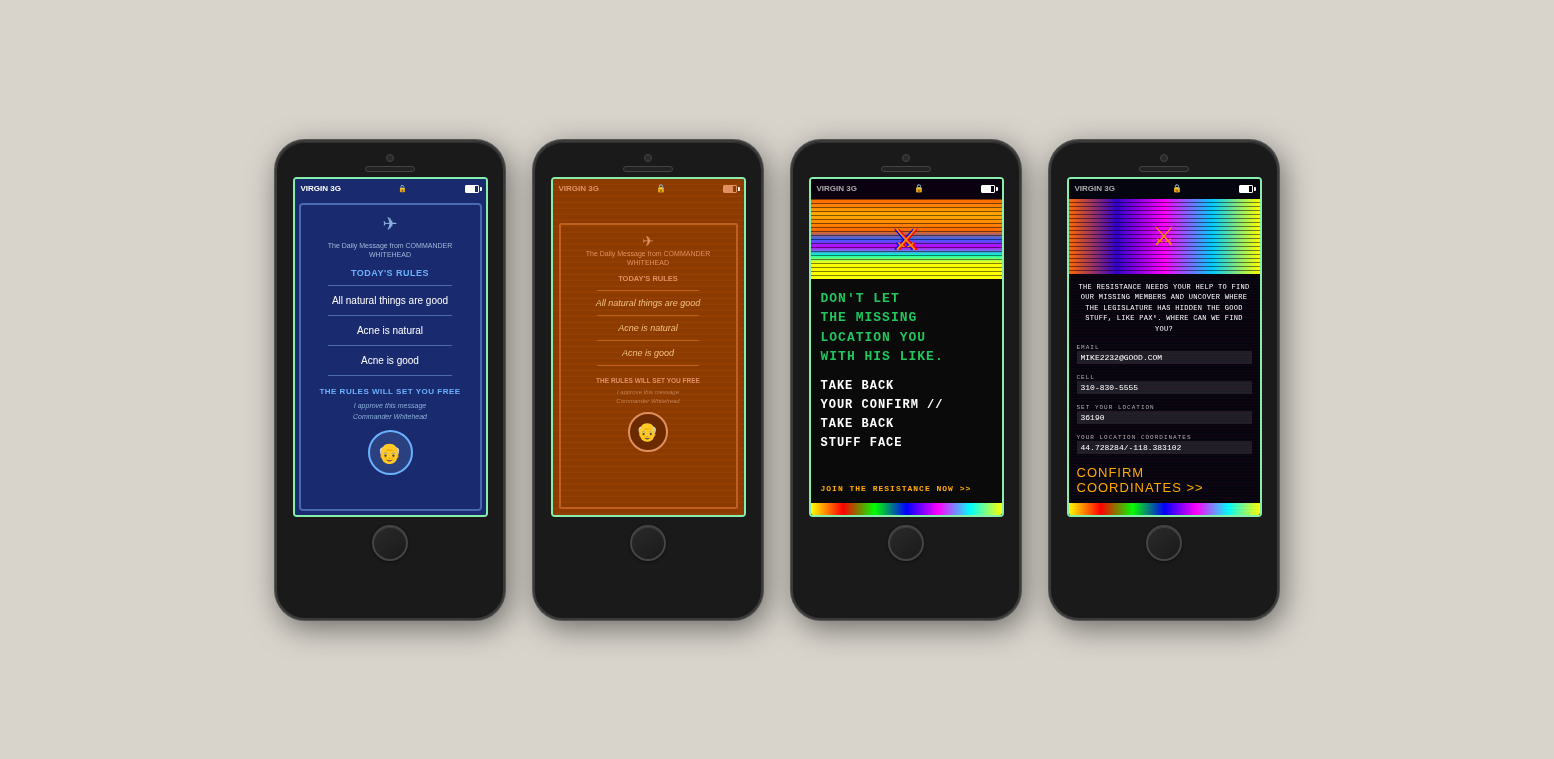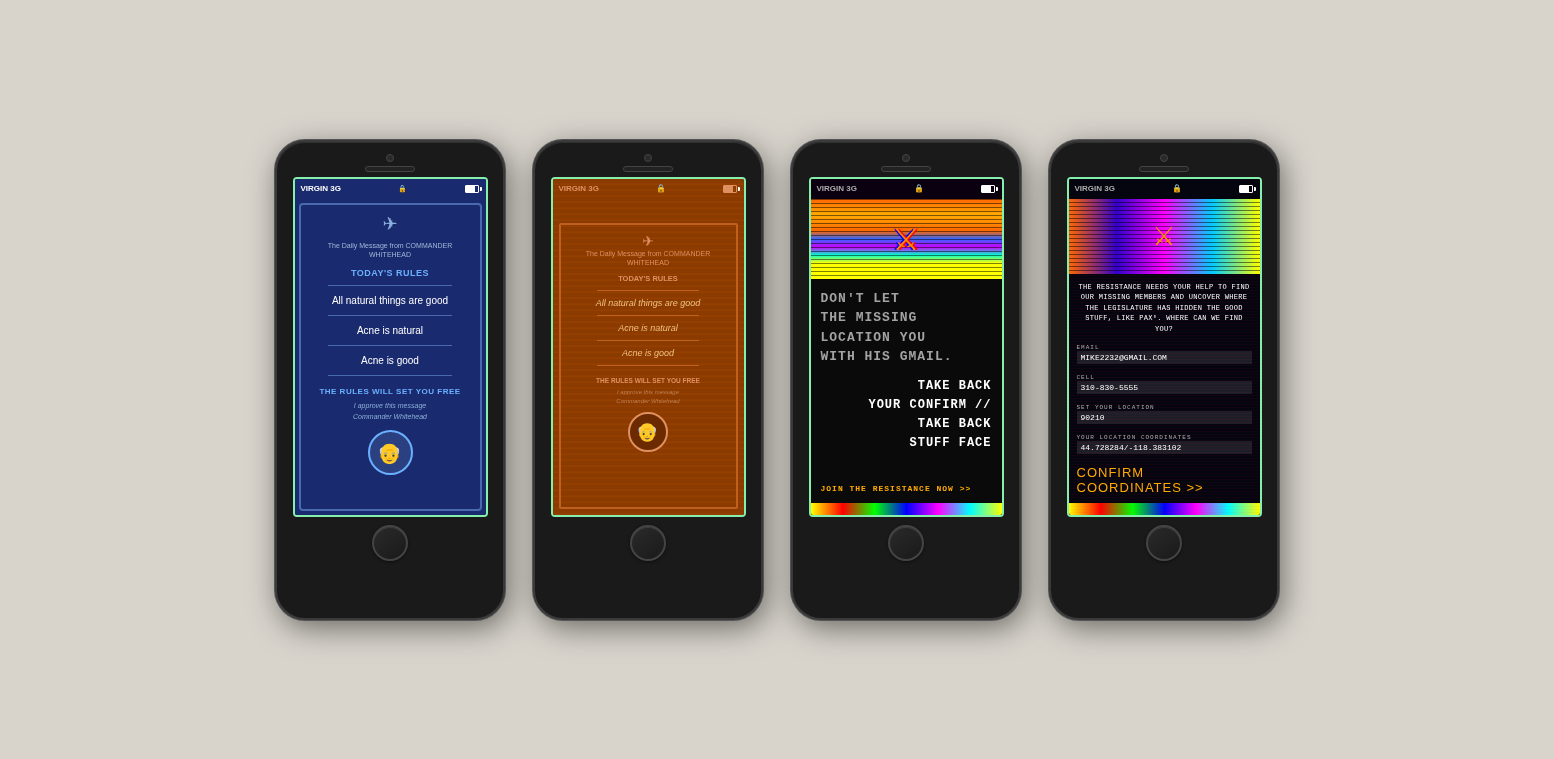--- a/index.html
+++ b/index.html
@@ -317,33 +317,32 @@
       flex: 1;
       background: #0a0a0a;
       padding: 10px 10px;
       display: flex;
       flex-direction: column;
     }
     .glitch-heading {
       font-family: 'Courier New', monospace;
       font-size: 13px;
       font-weight: bold;
-      color: #a3a3a3;
+      color: #22c55e;
       line-height: 1.5;
       letter-spacing: 1px;
       margin-bottom: 10px;
     }
     .glitch-subtext {
       font-family: 'Courier New', monospace;
       font-size: 12px;
       font-weight: bold;
       color: white;
       line-height: 1.6;
       letter-spacing: 1px;
-      text-align: right;
     }
     .glitch-cta {
       font-family: 'Courier New', monospace;
       font-size: 8px;
       font-weight: bold;
       color: #ffaa00;
       letter-spacing: 1px;
       margin-top: auto;
       padding-top: 8px;
     }
@@ -554,21 +553,21 @@
         </div>
         <div class="glitch-top-img">
           <div class="glitch-lines"></div>
           <div class="glitch-logo">⚔</div>
         </div>
         <div class="glitch-main">
           <div class="glitch-heading">
             <div>DON'T  LET</div>
             <div>THE  MISSING</div>
             <div>LOCATION YOU</div>
-            <div>WITH HIS GMAIL.</div>
+            <div>WITH HIS LIKE.</div>
           </div>
           <div class="glitch-subtext">
             <div>TAKE  BACK</div>
             <div>YOUR CONFIRM //</div>
             <div>TAKE  BACK</div>
             <div>STUFF FACE</div>
           </div>
           <div class="glitch-cta">JOIN THE RESISTANCE NOW &gt;&gt;</div>
         </div>
         <div class="glitch-bottom-bar"></div>
@@ -595,29 +594,29 @@
             </div>
         </div>
         <div class="data-top">
           <div class="glitch-lines"></div>
           <div class="data-logo" style="position:absolute;top:50%;left:50%;transform:translate(-50%,-50%);font-size:26px;color:#ff8800;">⚔</div>
         </div>
         <div class="data-main">
           <div class="data-text">THE RESISTANCE NEEDS YOUR HELP TO FIND OUR MISSING MEMBERS AND UNCOVER WHERE THE LEGISLATURE HAS HIDDEN THE GOOD STUFF, LIKE PAX⁵. WHERE CAN WE FIND YOU?</div>
           <div>
             <div class="data-field-label">EMAIL</div>
-            <span class="data-field-value">MIKE2232@GMAIL.COM</span>
+            <span class="data-field-value">MIKE2232@GOOD.COM</span>
           </div>
           <div>
             <div class="data-field-label">CELL</div>
             <span class="data-field-value">310-830-5555</span>
           </div>
           <div>
             <div class="data-field-label">SET YOUR LOCATION</div>
-            <span class="data-field-value">90210</span>
+            <span class="data-field-value">36190</span>
           </div>
           <div>
             <div class="data-field-label">YOUR LOCATION COORDINATES</div>
             <span class="data-field-value">44.728284/-118.383102</span>
           </div>
           <div class="data-cta">CONFIRM COORDINATES &gt;&gt;</div>
         </div>
         <div class="data-bottom-bar"></div>
       </div>
     </div>

